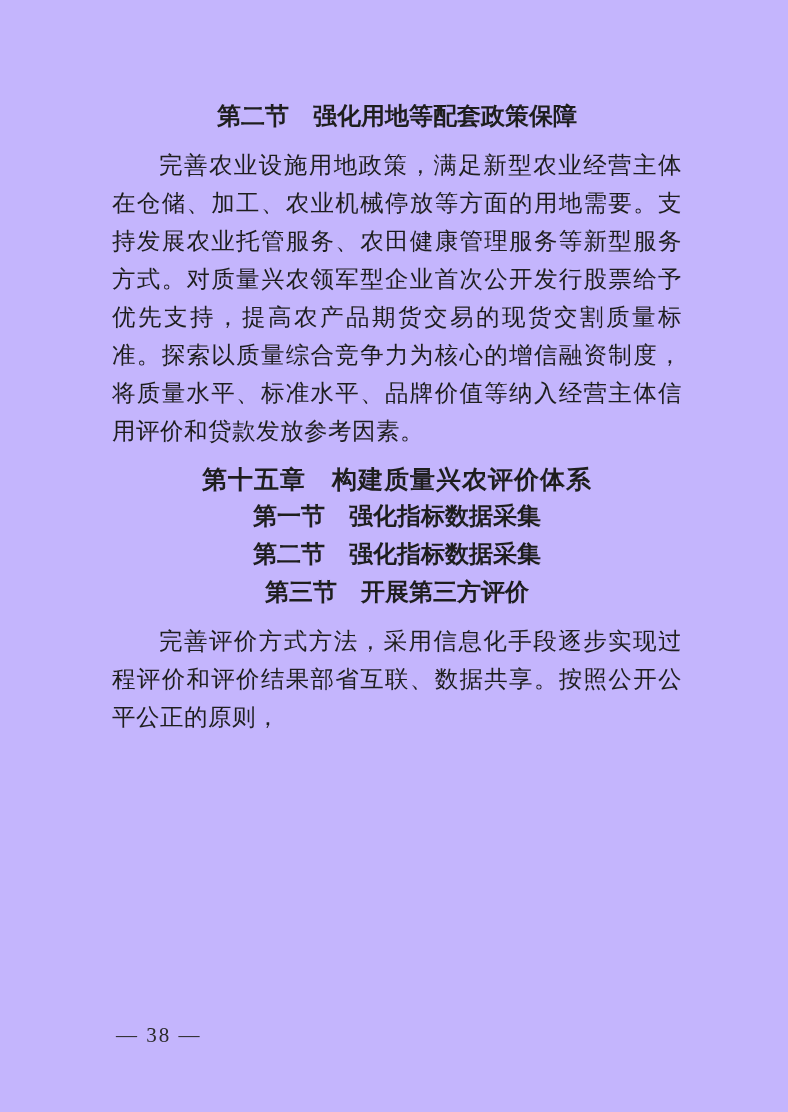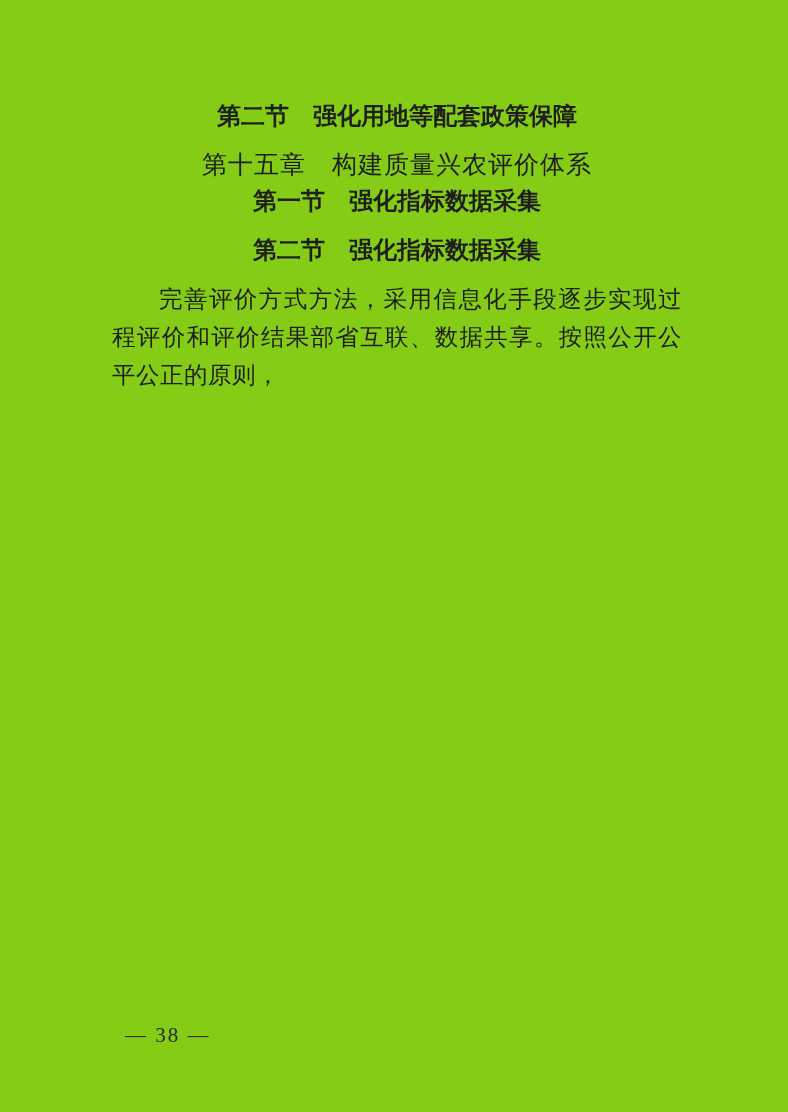--- a/index.html
+++ b/index.html
@@ -5,21 +5,21 @@
   html, body {
     margin: 0;
     padding: 0;
     background: #e8e8e8;
   }
   .page {
     position: relative;
     width: 788px;
     height: 1112px;
     margin: 0 auto;
-    background: #84cc16;
+    background: #c4b5fd;
     color: #1e1e1e;
     font-family: "Liberation Serif", "DejaVu Serif", serif;
     overflow: hidden;
     box-sizing: border-box;
   }
   .doc-body {
     position: absolute;
     top: 98px;
     left: 112px;
     width: 570px;
@@ -27,28 +27,28 @@
   .section-heading {
     margin: 0;
     padding: 0;
     font-size: 24px;
     line-height: 37px;
     font-weight: bold;
     text-align: center;
     font-family: "Liberation Serif", "DejaVu Serif", serif;
   }
   .section-heading.gap-above {
-    margin-top: 12px;
+    margin-top: 1px;
   }
   .chapter-heading {
     margin: 10px 0 0 0;
     padding: 0;
     font-size: 25px;
     line-height: 38px;
-    font-weight: normal;
+    font-weight: bold;
     text-align: center;
     font-family: "Liberation Sans", "DejaVu Sans", sans-serif;
     letter-spacing: 1px;
   }
   .para {
     margin: 11px 0 0 0;
     padding: 0;
     font-size: 23.5px;
     line-height: 38px;
     text-align: justify;
@@ -58,39 +58,40 @@
   }
   .page-footer {
     position: absolute;
     left: 116px;
     top: 1022px;
     font-size: 21px;
     line-height: 26px;
     color: #2a2a2a;
     letter-spacing: 2px;
     font-family: "Liberation Serif", "DejaVu Serif", serif;
-    margin-left: 9px;
   }
 </style>
 </head>
 <body>
 
 <div class="page">
   <div class="doc-body">
 
     <h2 class="section-heading">第二节　强化用地等配套政策保障</h2>
 
+    <p class="para">完善农业设施用地政策，满足新型农业经营主体在仓储、加工、农业机械停放等方面的用地需要。支持发展农业托管服务、农田健康管理服务等新型服务方式。对质量兴农领军型企业首次公开发行股票给予优先支持，提高农产品期货交易的现货交割质量标准。探索以质量综合竞争力为核心的增信融资制度，将质量水平、标准水平、品牌价值等纳入经营主体信用评价和贷款发放参考因素。</p>
 
     <h1 class="chapter-heading">第十五章　构建质量兴农评价体系</h1>
 
     <h2 class="section-heading">第一节　强化指标数据采集</h2>
 
 
     <h2 class="section-heading gap-above">第二节　强化指标数据采集</h2>
 
 
+    <h2 class="section-heading gap-above">第三节　开展第三方评价</h2>
 
     <p class="para">完善评价方式方法，采用信息化手段逐步实现过程评价和评价结果部省互联、数据共享。按照公开公平公正的原则，</p>
 
   </div>
 
   <div class="page-footer">— 38 —</div>
 </div>
 
 </body></html>

